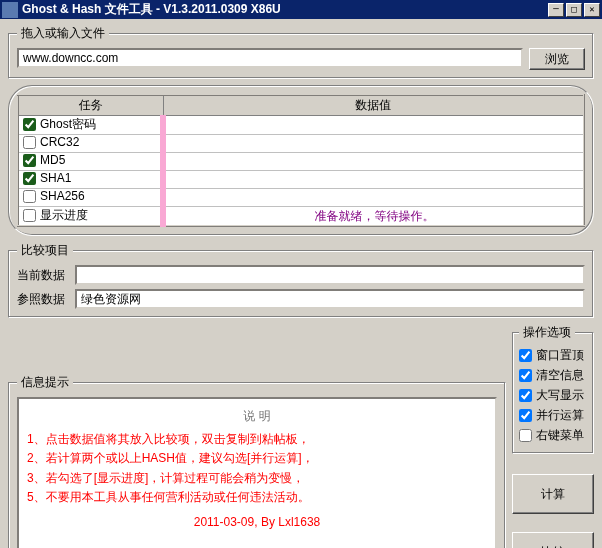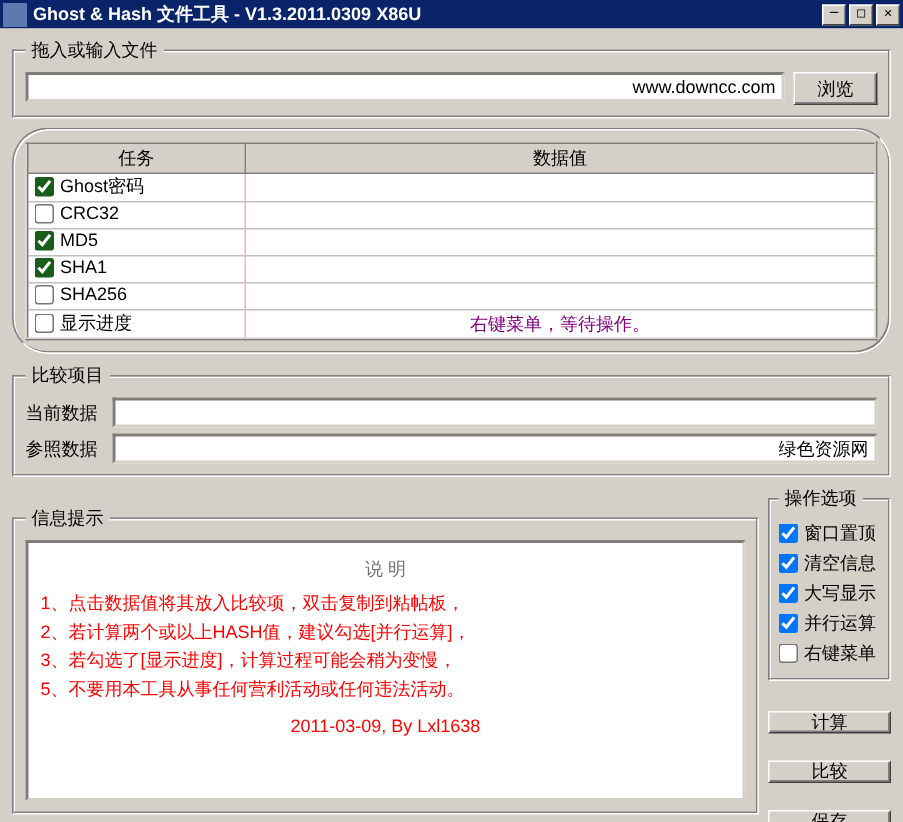--- a/index.html
+++ b/index.html
@@ -63,21 +63,20 @@
     color: #000;
     margin-top: 12px;
   }
   .textbox {
     background: #fff;
     border: 2px inset #d4d0c8;
     height: 20px;
     padding: 2px 4px;
     font-family: inherit;
     font-size: 12px;
-    text-align: right;
   }
   .row1 { display: flex; gap: 6px; align-items: stretch; }
   .row1 .textbox { flex: 1; }
   .btn {
     background: #d4d0c8;
     border: 1px solid #fff;
     border-right-color: #404040;
     border-bottom-color: #404040;
     box-shadow: inset -1px -1px 0 #808080, inset 1px 1px 0 #d4d0c8;
     padding: 2px 0;
@@ -106,21 +105,21 @@
     padding: 1px 4px;
     height: 18px;
   }
   table.tasks td {
     border-bottom: 1px solid #c0c0c0;
     padding: 0 4px;
     height: 18px;
     vertical-align: middle;
   }
   table.tasks td:first-child {
-    border-right: 1px solid #f9a8d4;
+    border-right: 6px solid #f9a8d4;
     width: 145px;
   }
   .chk {
     display: inline-flex;
     align-items: center;
     gap: 4px;
   }
   .chk input {
     width: 13px; height: 13px;
     margin: 0;
@@ -169,21 +168,21 @@
     padding: 6px 6px 6px 6px;
     margin-bottom: 2px;
   }
   .opt {
     display: flex;
     align-items: center;
     gap: 4px;
     margin-bottom: 3px;
   }
   .opt input { width: 13px; height: 13px; margin: 0; }
-  .rightcol .btn { width: 100%; height: 15px; }
+  .rightcol .btn { width: 100%; height: 40px; }
 </style>
 </head>
 <body>
 
 <div class="titlebar">
   <span class="icon"></span>
   <span class="title">Ghost &amp; Hash 文件工具 - V1.3.2011.0309 X86U</span>
   <span class="winbtn">─</span>
   <span class="winbtn">□</span>
   <span class="winbtn">✕</span>
@@ -241,21 +240,21 @@
                 <input type="checkbox" style="">
                 <span>SHA256</span>
               </label></td>
             <td></td>
           </tr>
           <tr>
             <td><label class="chk">
                 <input type="checkbox" style="">
                 <span>显示进度</span>
               </label></td>
-            <td class="status">右键菜单，等待操作。</td>
+            <td class="status">准备就绪，等待操作。</td>
           </tr>
         </tbody>
     </table>
   </fieldset>
 
   <fieldset class="group">
     <legend>比较项目</legend>
     <div class="compare-row">
       <span class="lbl">当前数据</span>
       <input class="textbox" value="" style="">

